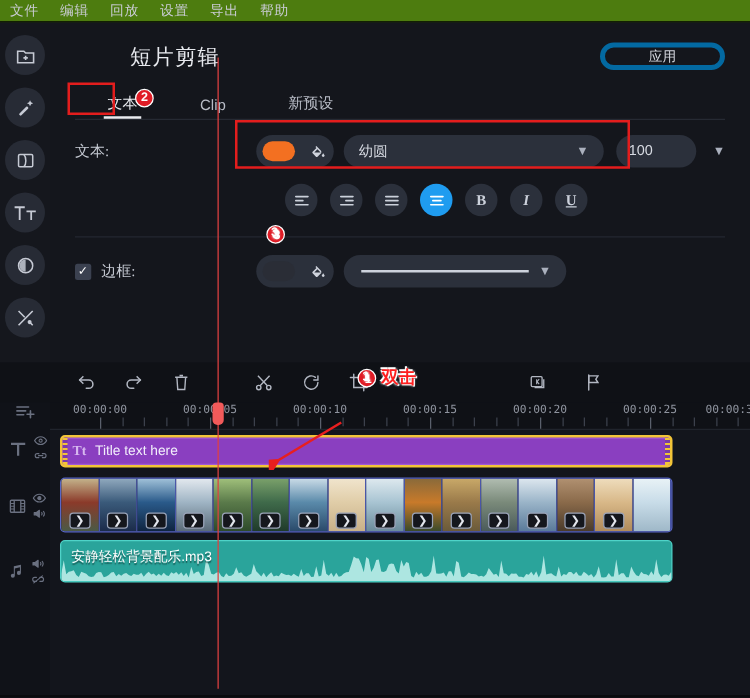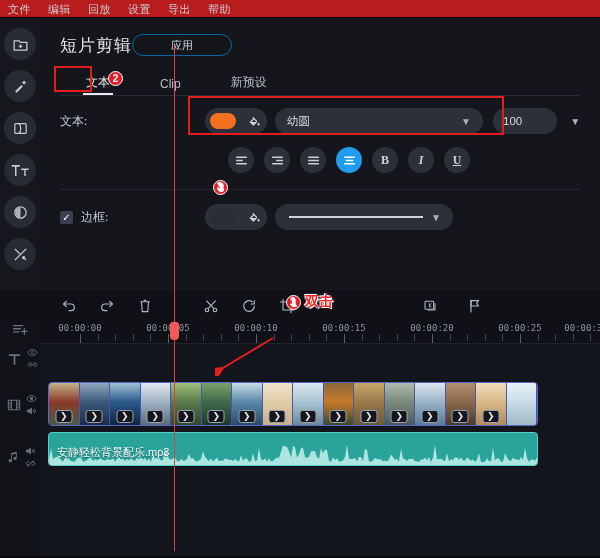--- a/index.html
+++ b/index.html
@@ -8,21 +8,21 @@
     background: #13151b;
     font-family: "Liberation Sans", "DejaVu Sans", sans-serif;
     overflow: hidden;
     color: #d6d9e0;
   }
   #app { position: relative; width: 600px; height: 558px; }
 
   
   #menubar {
     position: absolute; left: 0; top: 0; width: 600px; height: 18px;
-    background: #b91c1c;
+    background: #4d7c0f;
     display: flex; align-items: center;
     padding-left: 8px; gap: 17px;
     border-bottom: 1px solid #000;
   }
   .menu-item {
     font-size: 11px; color: #c9ccd4; letter-spacing: .5px;
     cursor: default; line-height: 18px;
   }
 
   
@@ -39,25 +39,25 @@
     color: #c6cad4;
   }
   .rail-btn svg { display:block; }
 
   
   #panel {
     position: absolute; left: 40px; top: 18px; width: 560px; height: 272px;
     background: #14161c;
     padding: 10px 20px 0 20px;
   }
-  #panel-head { display:flex; align-items:center; height: 34px; }
+  #panel-head { display:flex; align-items:center; justify-content:space-between; height: 34px; margin-left: 44px; }
   #panel-title { font-size: 17px; color: #e7e9ee; letter-spacing: 1px; }
   #apply-btn {
     width: 100px; height: 22px; border-radius: 11px;
-    border: 1px solid #0369a1; background: transparent;
+    border: 4px solid #0369a1; background: transparent;
     color: #d4d7de; font-size: 11px;
     font-family: "Liberation Sans", sans-serif;
     display:flex; align-items:center; justify-content:center; cursor: pointer;
   }
 
   #tabs {
     position: relative; display: flex; align-items: flex-end;
     gap: 22px; height: 26px; margin-top: 8px;
     border-bottom: 1px solid #262a33;
   }
@@ -216,21 +216,21 @@
     color: #e4e7ee; font-size: 9px; line-height: 1;
   }
 
   
   #audio-clip {
     left: 8px; top: 88px; width: 490px; height: 34px;
     background: #2aa49b; border: 1px solid #4fd3c8;
   }
   #audio-clip .a-label {
     position:absolute; left: 8px; top: 5px; font-size: 11px; color: #ffffff;
-    text-shadow: 0 1px 1px rgba(0,0,0,.5); z-index: 2; margin-top: 7px;
+    text-shadow: 0 1px 1px rgba(0,0,0,.5); z-index: 2;
   }
   #wave { position:absolute; left:0; right:0; bottom:0; height: 26px; }
 
   
   #playhead-head {
     position:absolute; left: 170px; top: 32px; width: 9px; height: 18px;
     background: #f25a5a; border-radius: 3px 3px 4px 4px; z-index: 20;
   }
   #playhead-line {
     position:absolute; left: 174px; top: 46px; width: 1px; height: 505px;
@@ -566,20 +566,26 @@
               <path d="M6 3.2H4a2.3 2.3 0 0 0 0 4.6h2M10 3.2h2a2.3 2.3 0 0 1 0 4.6h-2"></path>
                 <path d="M13 1.5L3 9.5"></path>
             </svg>
           </span>
         </span>
       </div>
     </div>
 
     <div id="tracks">
 
+      <div class="clip" id="title-clip">
+        <span class="handle-dots" style="left:0"></span>
+        <span class="handle-dots" style="right:0"></span>
+        <span class="t-ic">Tt</span>
+        <span class="t-label">Title text here</span>
+      </div>
 
       <div class="clip" id="video-clip">
           <div class="thumb" style="background: linear-gradient(rgb(195, 178, 138) 0%, rgb(139, 58, 42) 45%, rgb(74, 90, 70) 100%); border-right: 1px solid rgb(74, 86, 168);">
             <div class="tr-ic">❯</div>
           </div>
           <div class="thumb" style="background: linear-gradient(rgb(143, 168, 189) 0%, rgb(58, 90, 122) 45%, rgb(27, 43, 74) 100%); border-right: 1px solid rgb(74, 86, 168);">
             <div class="tr-ic">❯</div>
           </div>
           <div class="thumb" style="background: linear-gradient(rgb(159, 192, 216) 0%, rgb(42, 90, 138) 45%, rgb(15, 36, 64) 100%); border-right: 1px solid rgb(74, 86, 168);">
             <div class="tr-ic">❯</div>

